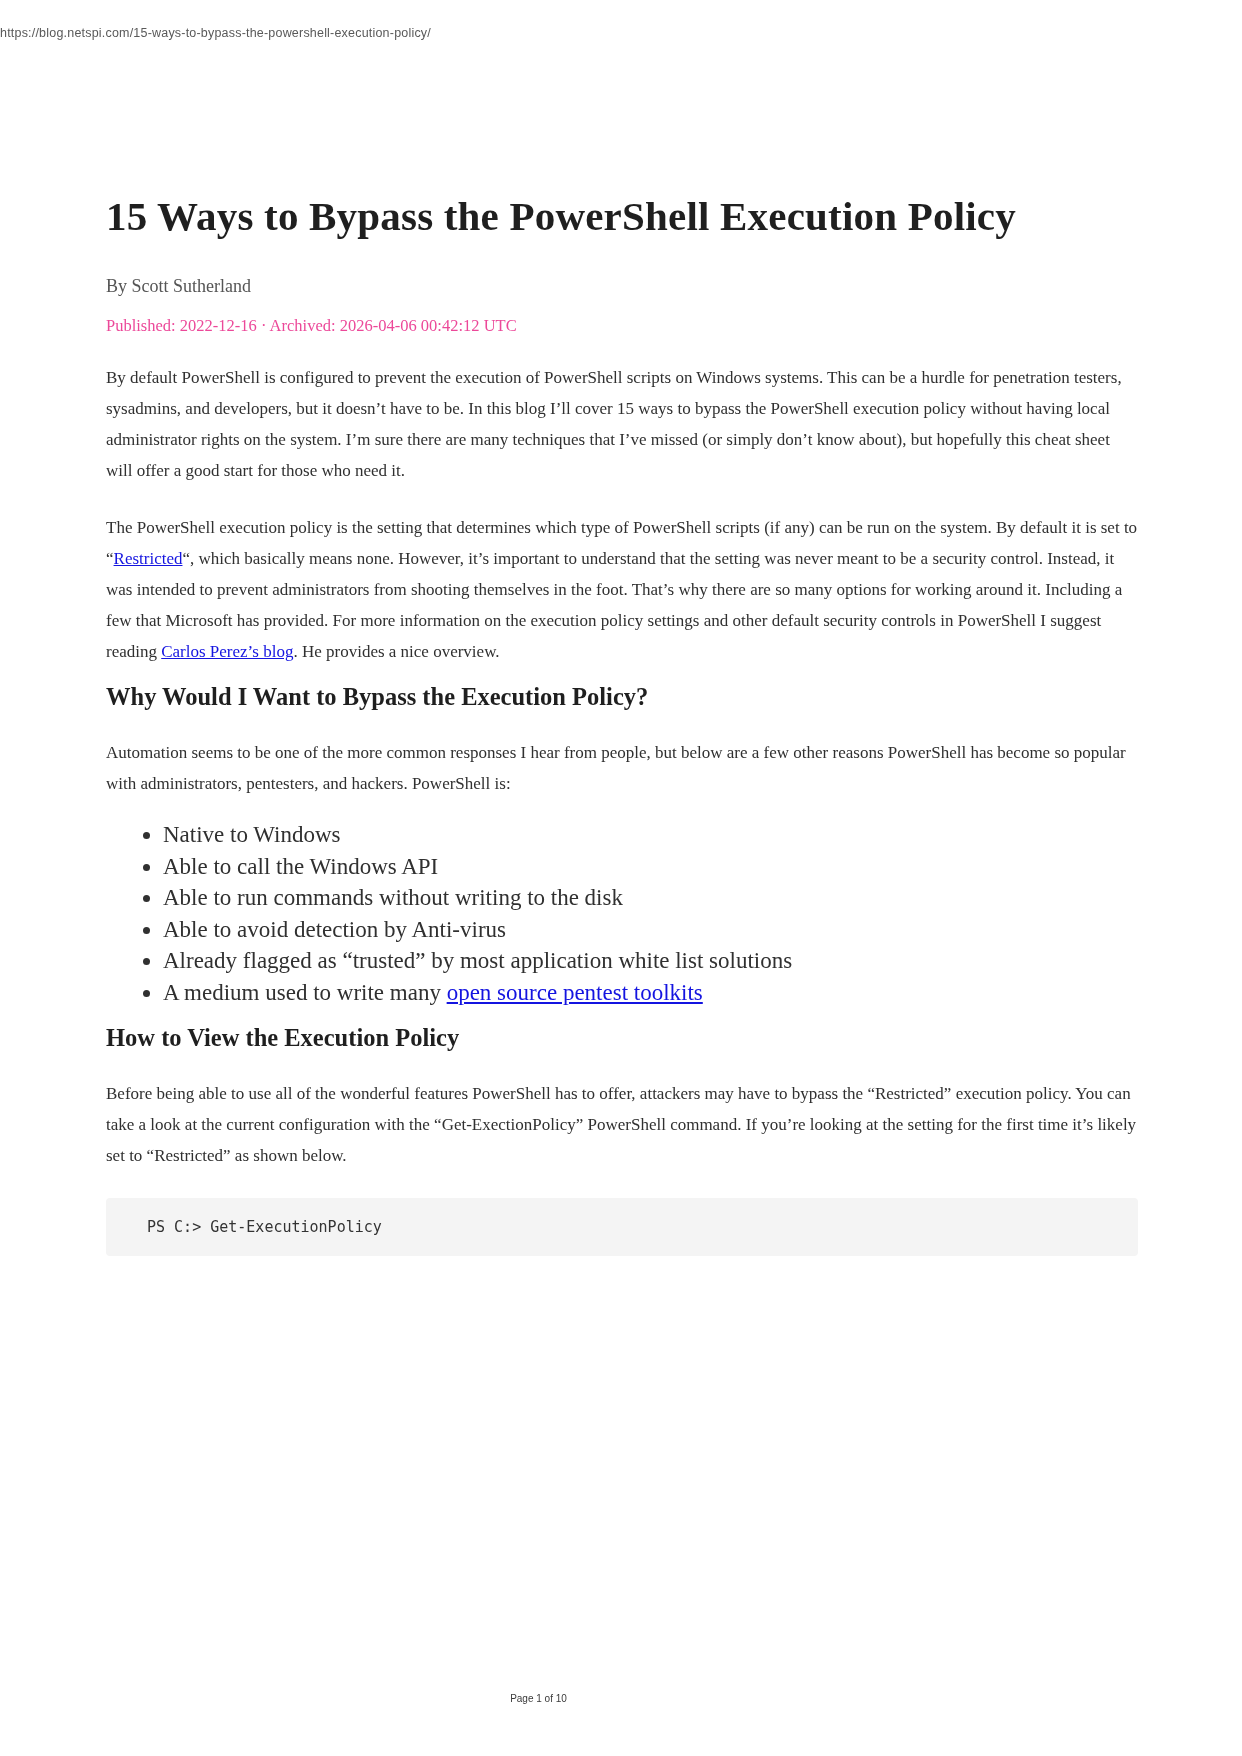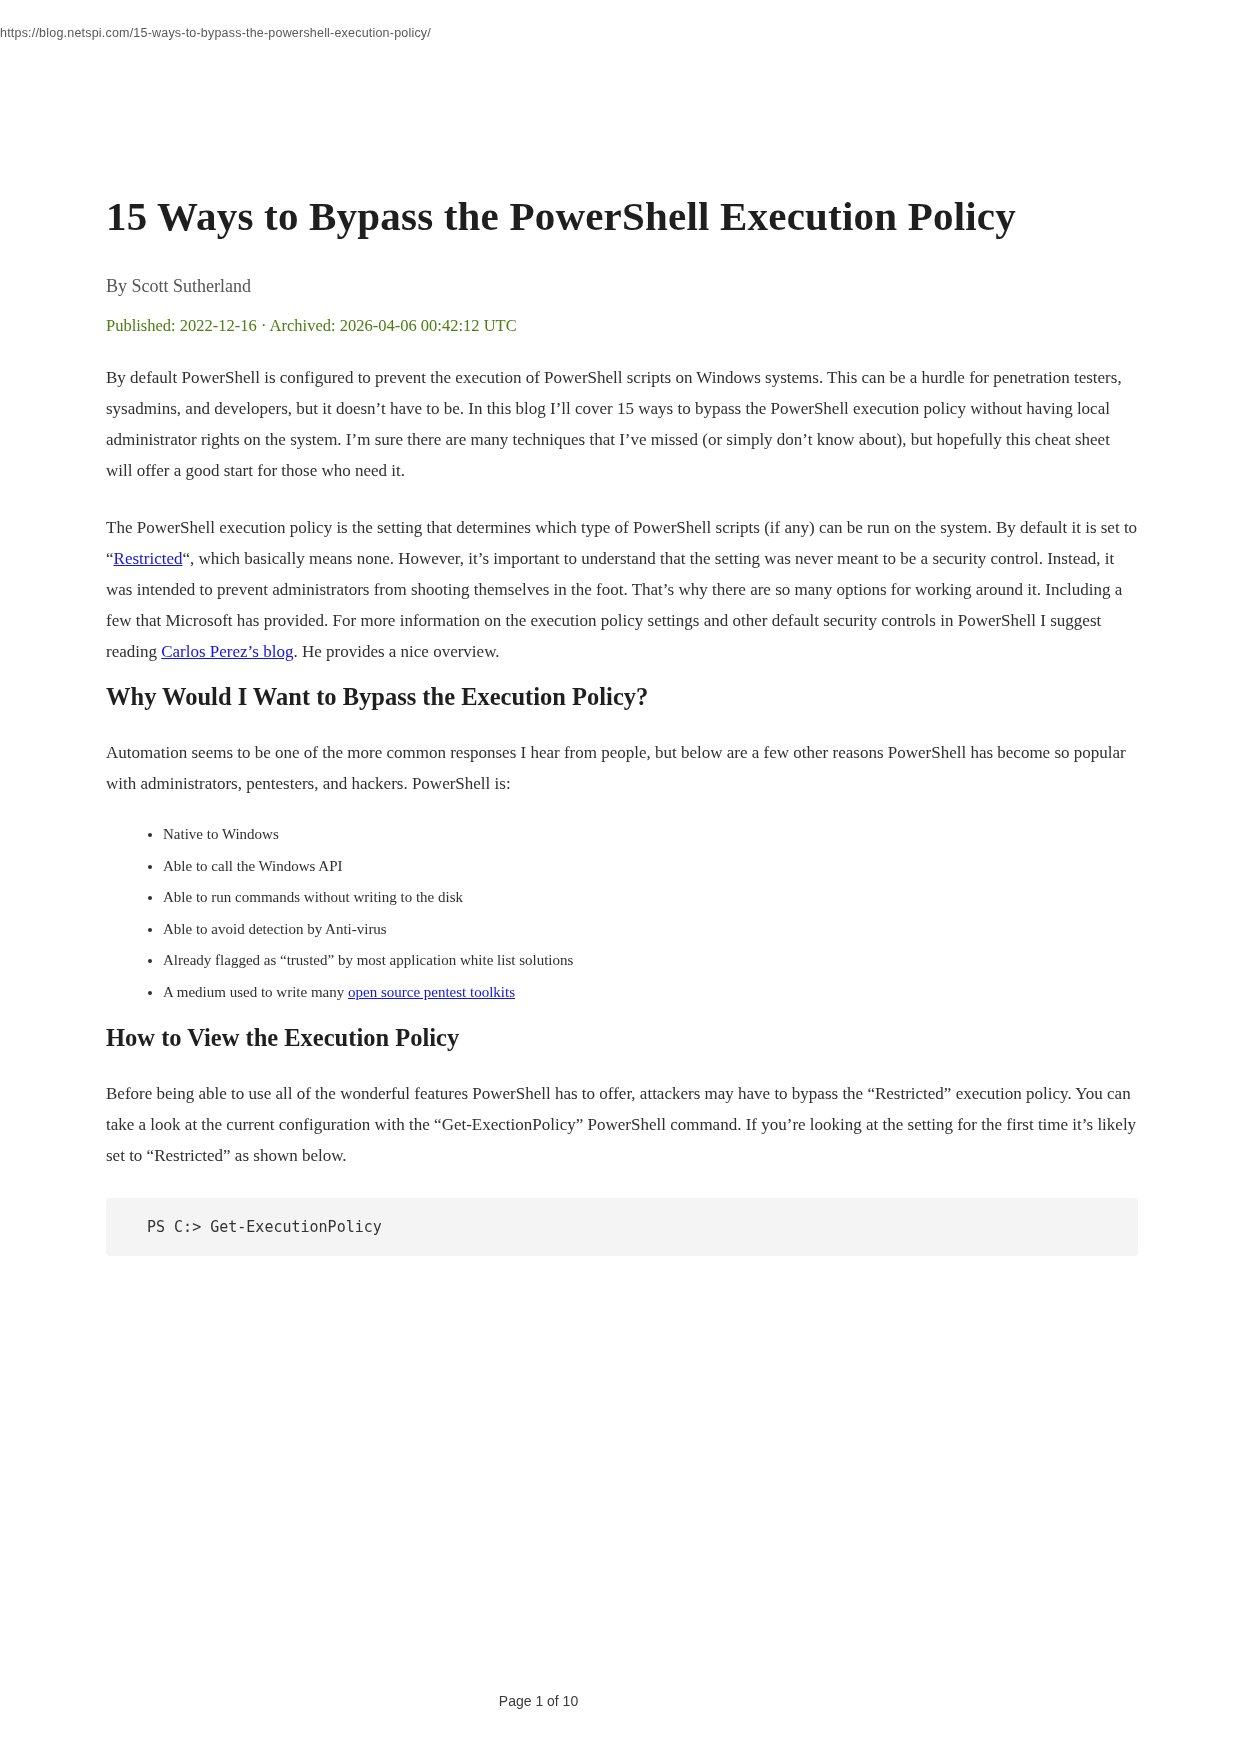--- a/index.html
+++ b/index.html
@@ -31,21 +31,21 @@
     letter-spacing: 0.2px;
   }
   .byline {
     margin-top: 36px;
     font-size: 18px;
     color: #555555;
   }
   .meta-line {
     margin-top: 19px;
     font-size: 16.5px;
-    color: #4d7c0f;
+    color: #ec4899;
   }
   p.body-para {
     margin-top: 26px;
     font-size: 17px;
     line-height: 31px;
     color: #303030;
   }
   a.inline-link {
     color: #1414e0;
     text-decoration: underline;
@@ -56,21 +56,21 @@
     font-size: 24.5px;
     font-weight: bold;
     color: #1f1f1f;
   }
   ul.reasons-list {
     margin-top: 20px;
     padding-left: 57px;
     list-style: disc;
   }
   ul.reasons-list li {
-    font-size: 15px;
+    font-size: 23px;
     line-height: 31.5px;
     color: #303030;
   }
   .code-block {
     margin-top: 27px;
     width: 1032px;
     background: #f4f4f4;
     border-radius: 4px;
     padding: 20px 17px;
   }
@@ -81,21 +81,21 @@
     white-space: pre;
     margin-left: 24px;
   }
   .page-footer {
     position: absolute;
     left: 0;
     top: 1693px;
     width: 1077px;
     text-align: center;
     font-family: "Liberation Sans", sans-serif;
-    font-size: 14px;
+    font-size: 10px;
     color: #3a3a3a;
   }
 </style>
 </head>
 <body>
 
 <div class="url-header">https://blog.netspi.com/15-ways-to-bypass-the-powershell-execution-policy/</div>
 
 <div class="content">
 

